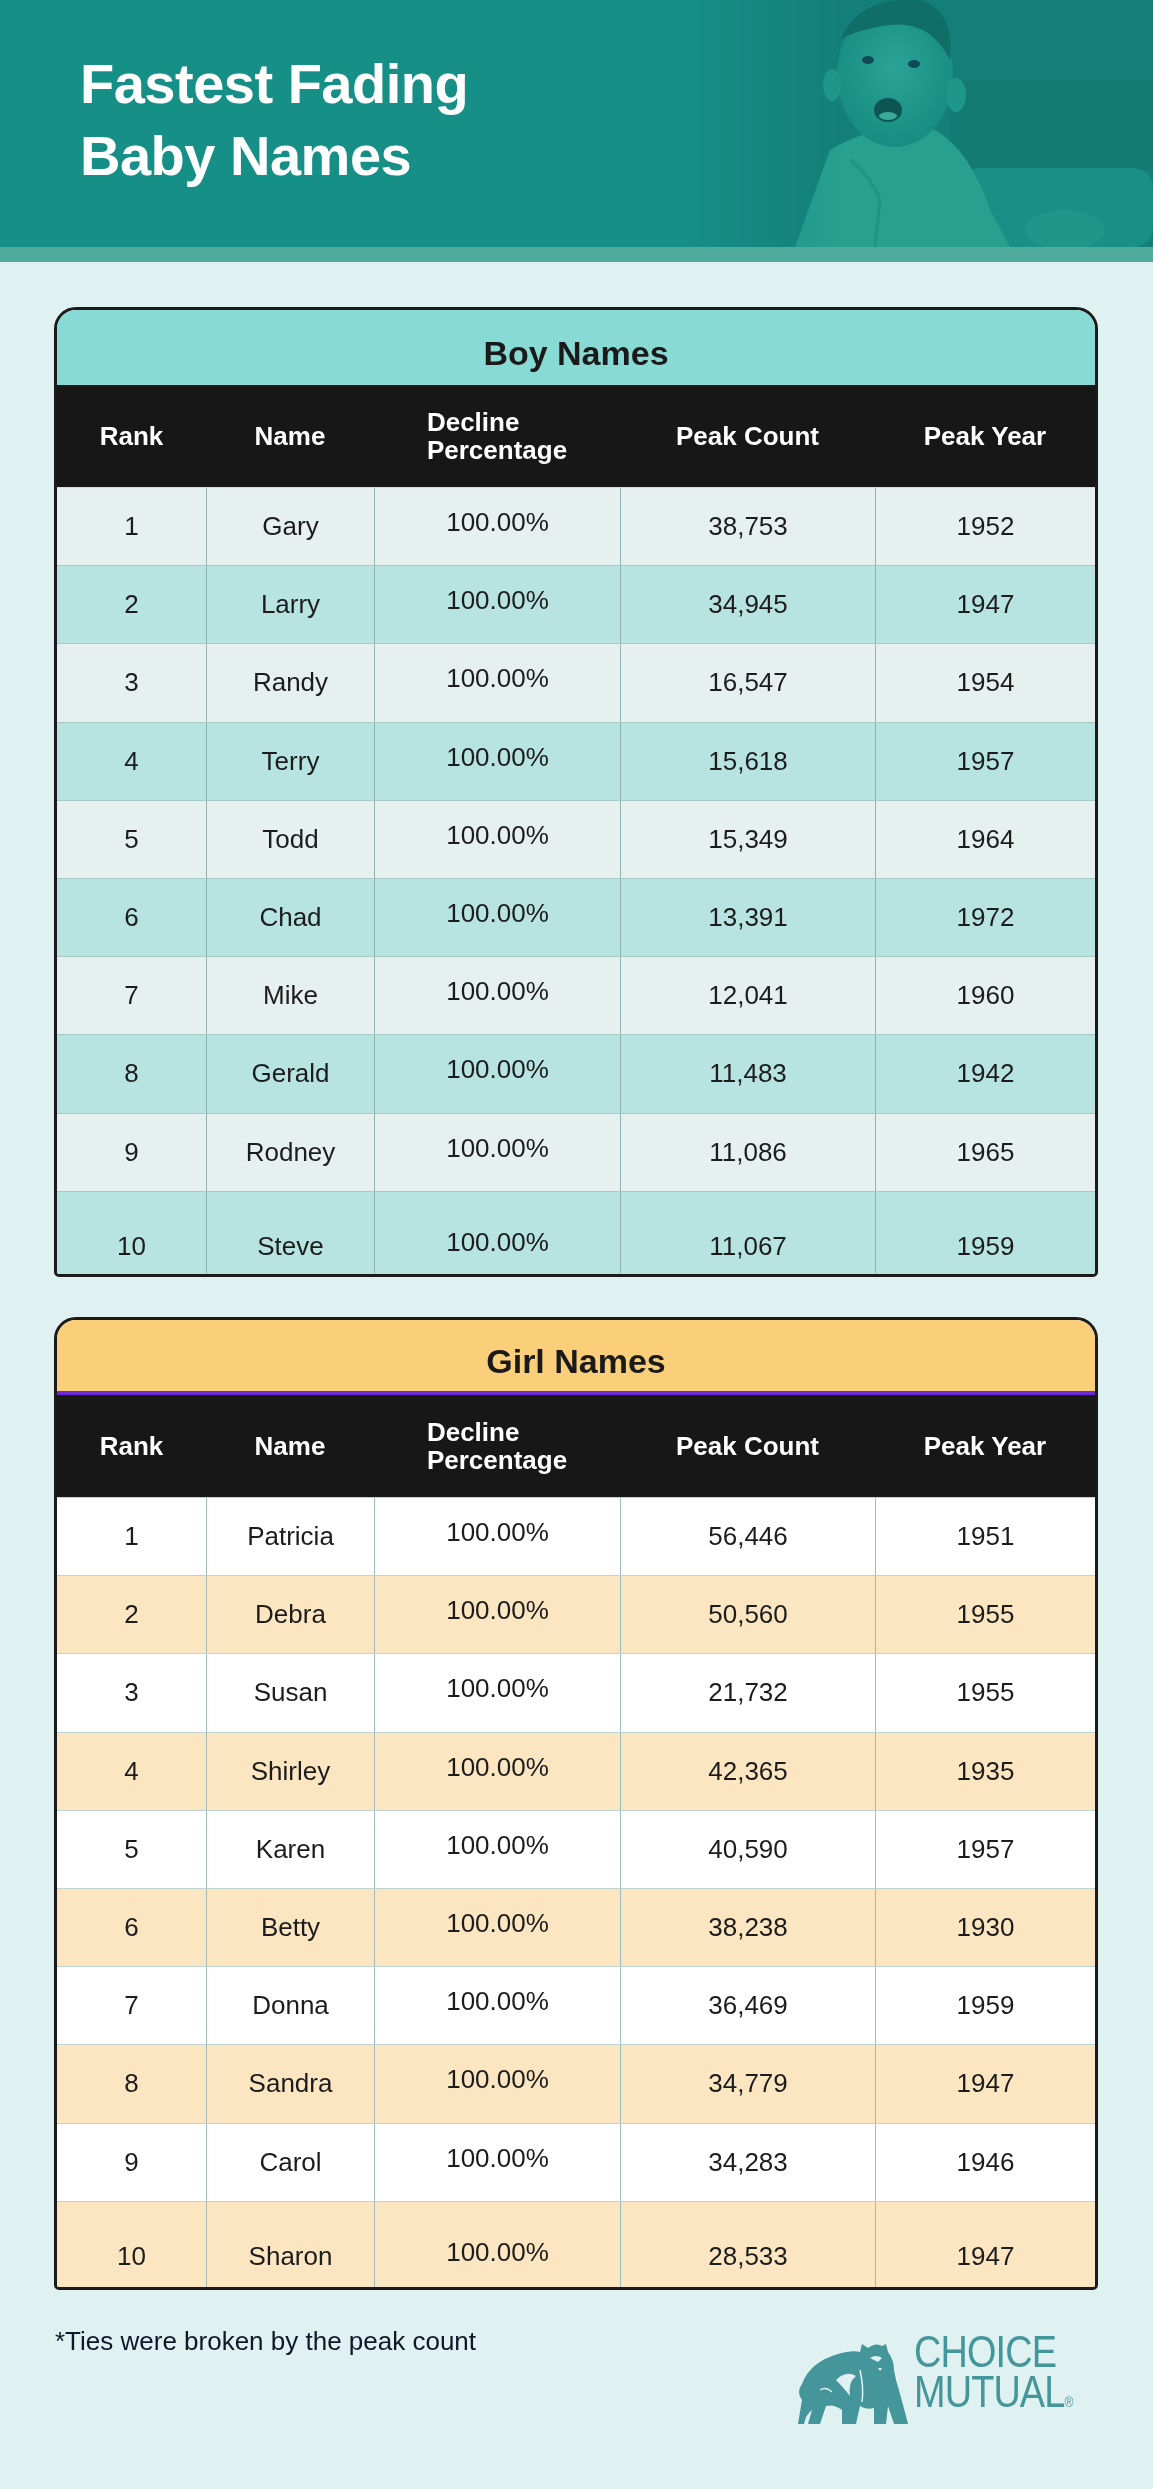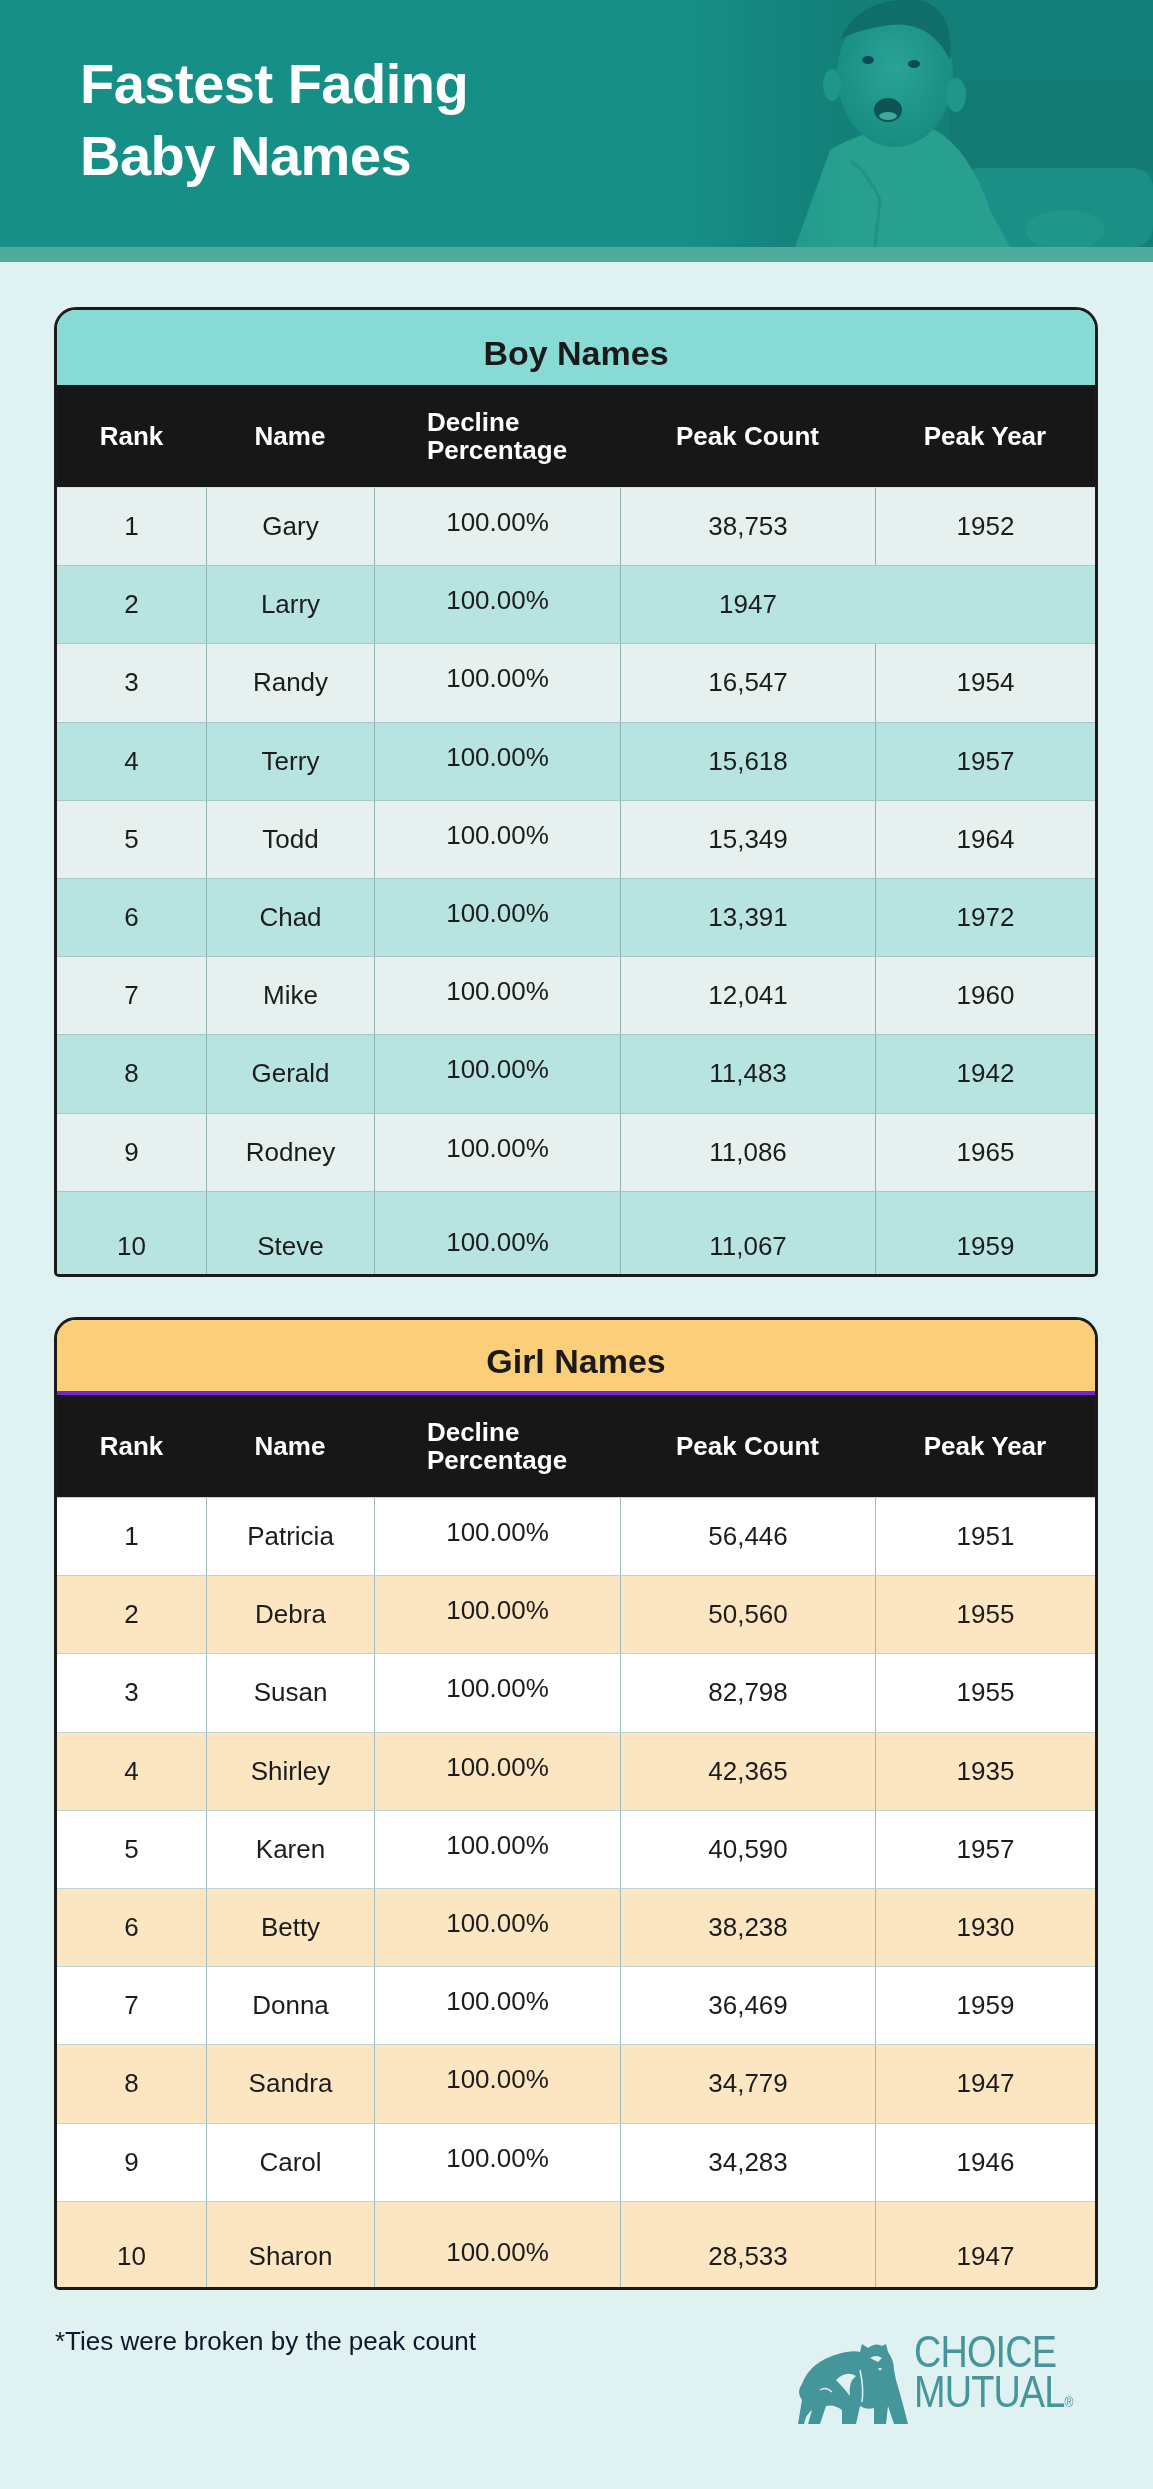--- a/index.html
+++ b/index.html
@@ -176,20 +176,21 @@
         <div>1</div>
         <div>Gary</div>
         <div class="pct">100.00%</div>
         <div>38,753</div>
         <div>1952</div>
       </div>
     <div class="row even">
         <div>2</div>
         <div>Larry</div>
         <div class="pct">100.00%</div>
+        <div>34,945</div>
         <div>1947</div>
       </div>
     <div class="row odd">
         <div>3</div>
         <div>Randy</div>
         <div class="pct">100.00%</div>
         <div>16,547</div>
         <div>1954</div>
       </div>
     <div class="row even">
@@ -268,21 +269,21 @@
         <div>2</div>
         <div>Debra</div>
         <div class="pct">100.00%</div>
         <div>50,560</div>
         <div>1955</div>
       </div>
     <div class="row odd">
         <div>3</div>
         <div>Susan</div>
         <div class="pct">100.00%</div>
-        <div>82,798</div>
+        <div>21,732</div>
         <div>1955</div>
       </div>
     <div class="row even">
         <div>4</div>
         <div>Shirley</div>
         <div class="pct">100.00%</div>
         <div>42,365</div>
         <div>1935</div>
       </div>
     <div class="row odd">

